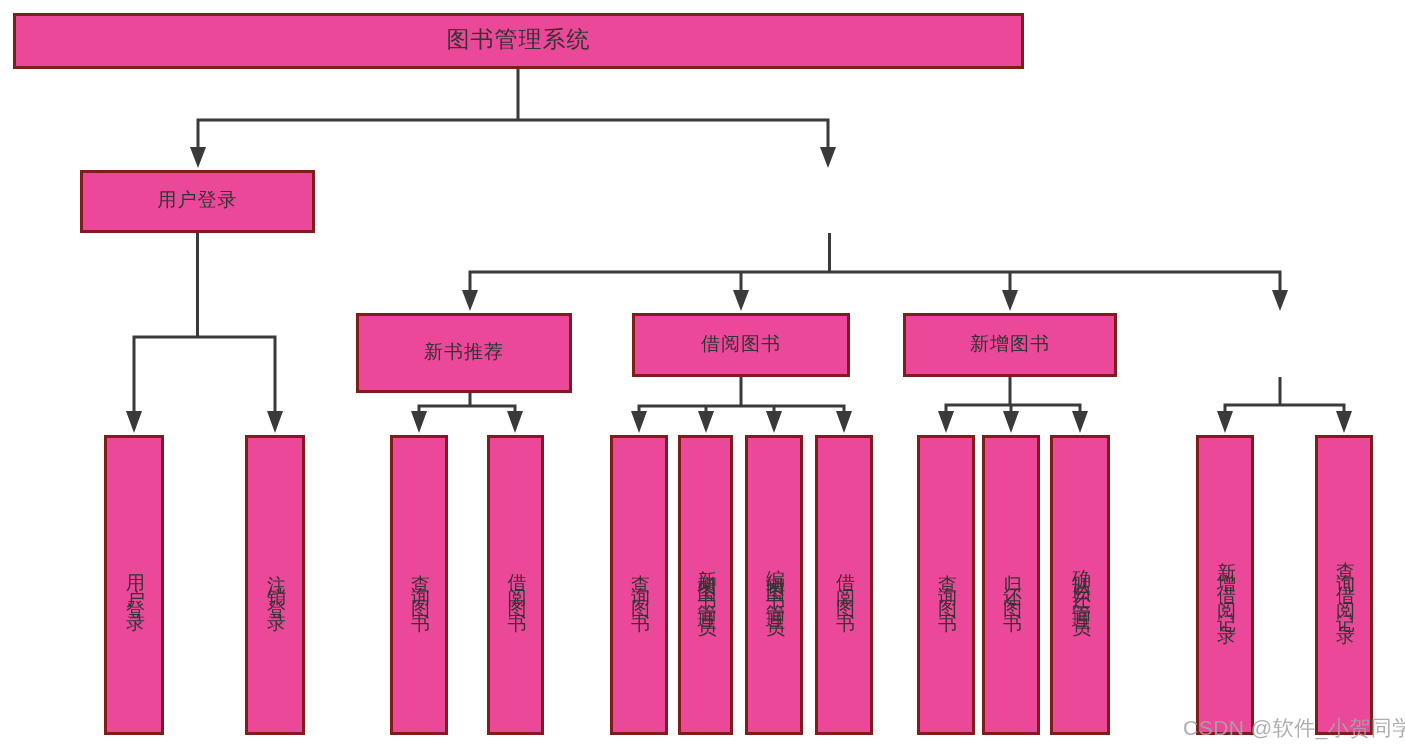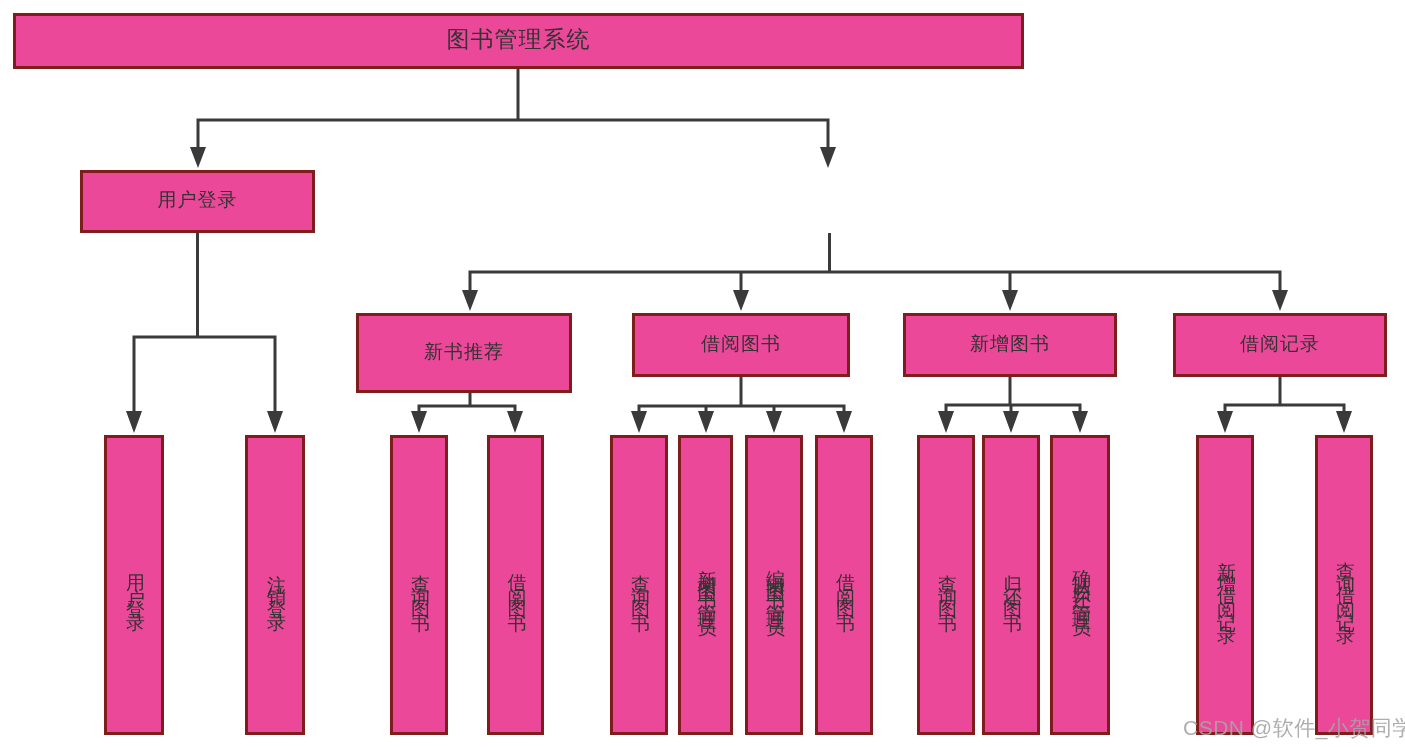--- a/index.html
+++ b/index.html
@@ -108,23 +108,20 @@
 
   <div class="node hnode" id="n-l3a">
     <span>新书推荐</span>
   </div>
   <div class="node hnode" id="n-l3b">
     <span>借阅图书</span>
   </div>
   <div class="node hnode" id="n-l3c">
     <span>新增图书</span>
   </div>
-  <div class="node hnode" id="n-l3d">
-    <span>借阅记录</span>
-  </div>
 
   <div class="node vnode leaf" id="n-leaf1">
     <span>用户登录</span>
   </div>
   <div class="node vnode leaf" id="n-leaf2">
     <span>注销登录</span>
   </div>
   <div class="node vnode leaf" id="n-leaf3">
     <span>查询图书</span>
   </div>

